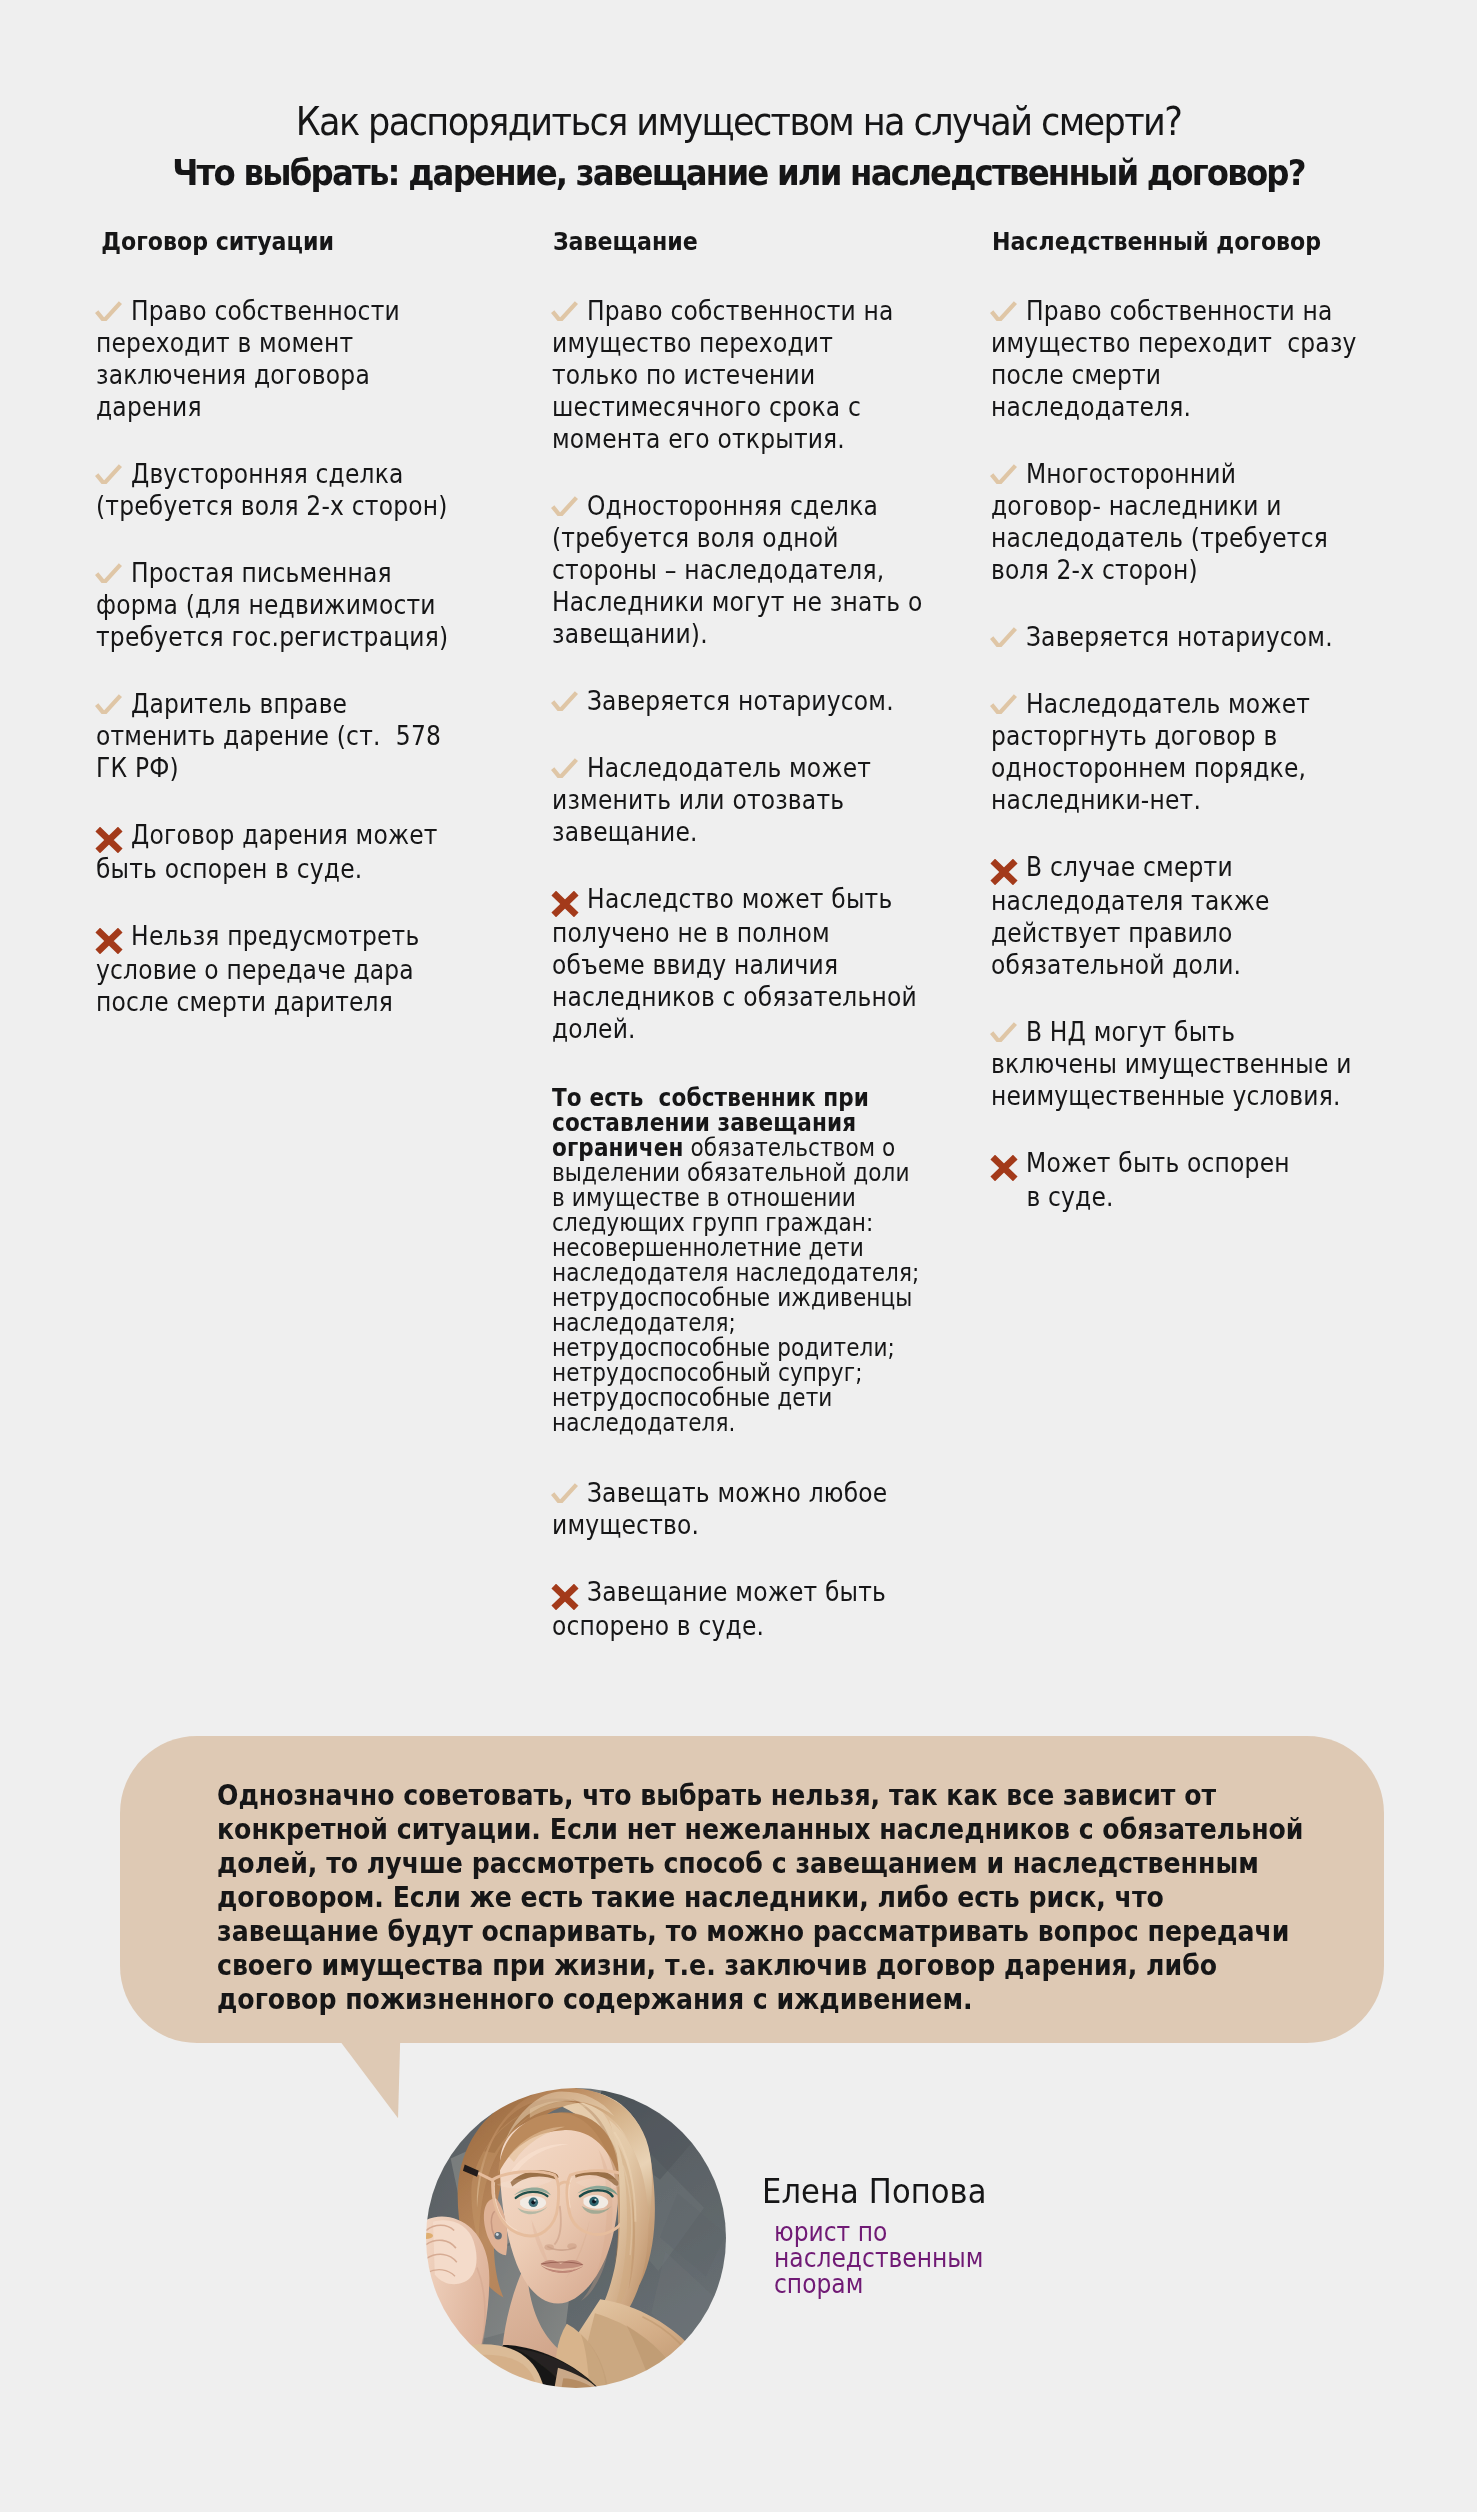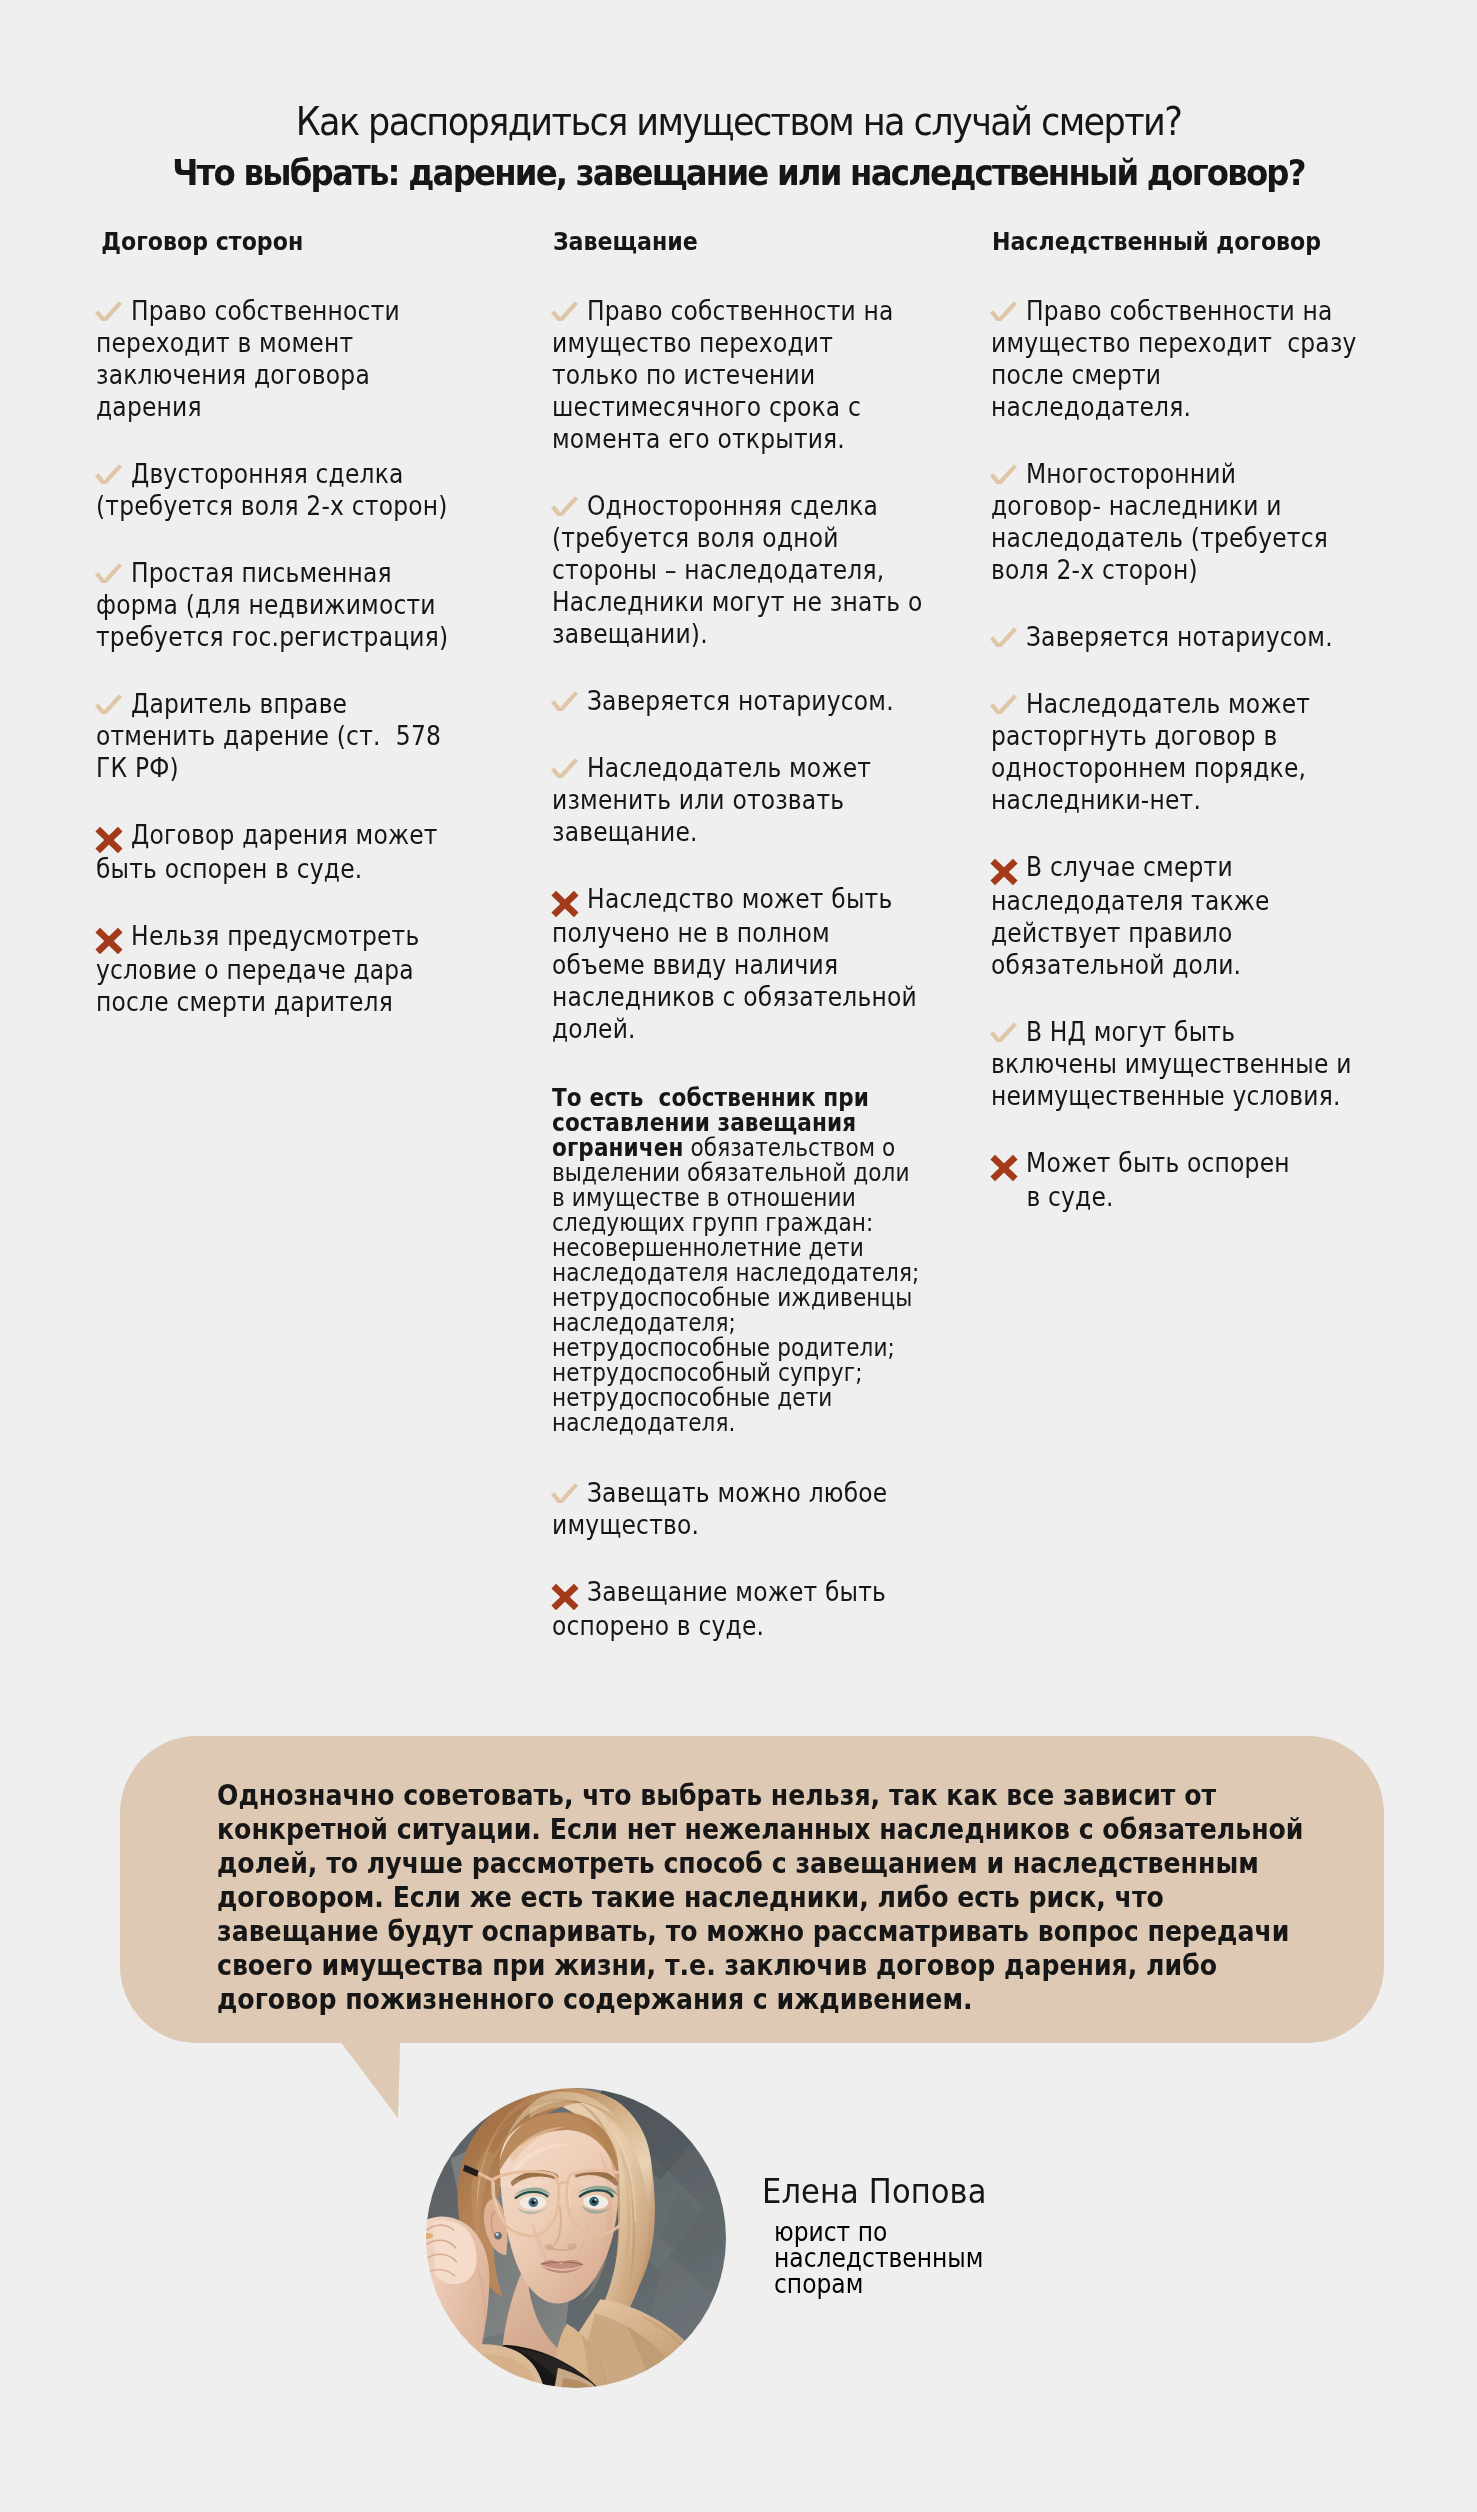--- a/index.html
+++ b/index.html
@@ -37,32 +37,32 @@
   
   .callout{position:absolute;left:120px;top:1736px;width:1264px;height:307px;
            background:#dec9b4;border-radius:77px;font-weight:bold;}
   .callout-text{position:absolute;left:97px;top:43px;width:1090px;
                 font-size:28px;line-height:34px;color:#161617;}
   .tail{position:absolute;left:337px;top:2038px;width:65px;height:83px;}
 
   
   .avatar{position:absolute;left:426px;top:2088px;width:300px;height:300px;}
   .author-name{position:absolute;left:762px;top:2172px;font-size:34px;font-weight:400;line-height:39px;letter-spacing:0.1px;}
-  .author-role{position:absolute;left:774px;top:2219px;width:229px;font-size:26px;line-height:26px;color:#000000;white-space:pre;}
+  .author-role{position:absolute;left:774px;top:2219px;width:229px;font-size:26px;line-height:26px;color:#701a75;white-space:pre;}
 </style>
 </head>
 <body>
 
 <div class="page">
   <div class="title-block">
     <div class="title-1">Как распорядиться имуществом на случай смерти?</div>
     <div class="title-2">Что выбрать: дарение, завещание или наследственный договор?</div>
   </div>
   <div class="col col-1">
-    <div class="col-h"> Договор сторон</div>
+    <div class="col-h"> Договор ситуации</div>
     <div class="item"><span class="ico ico-check"><svg width="27" height="20" viewBox="0 0 31 23">
             <path d="M1.9 12.2 L10.3 22.6 L29.2 1.9" fill="none" stroke="#dfc6a6" stroke-width="4.9" stroke-linecap="butt" stroke-linejoin="miter"></path>
           </svg></span><span>Право собственности
 переходит в момент
 заключения договора
 дарения</span></div>
     <div class="item"><span class="ico ico-check"><svg width="27" height="20" viewBox="0 0 31 23">
             <path d="M1.9 12.2 L10.3 22.6 L29.2 1.9" fill="none" stroke="#dfc6a6" stroke-width="4.9" stroke-linecap="butt" stroke-linejoin="miter"></path>
           </svg></span><span>Двусторонняя сделка
 (требуется воля 2-х сторон)</span></div>

